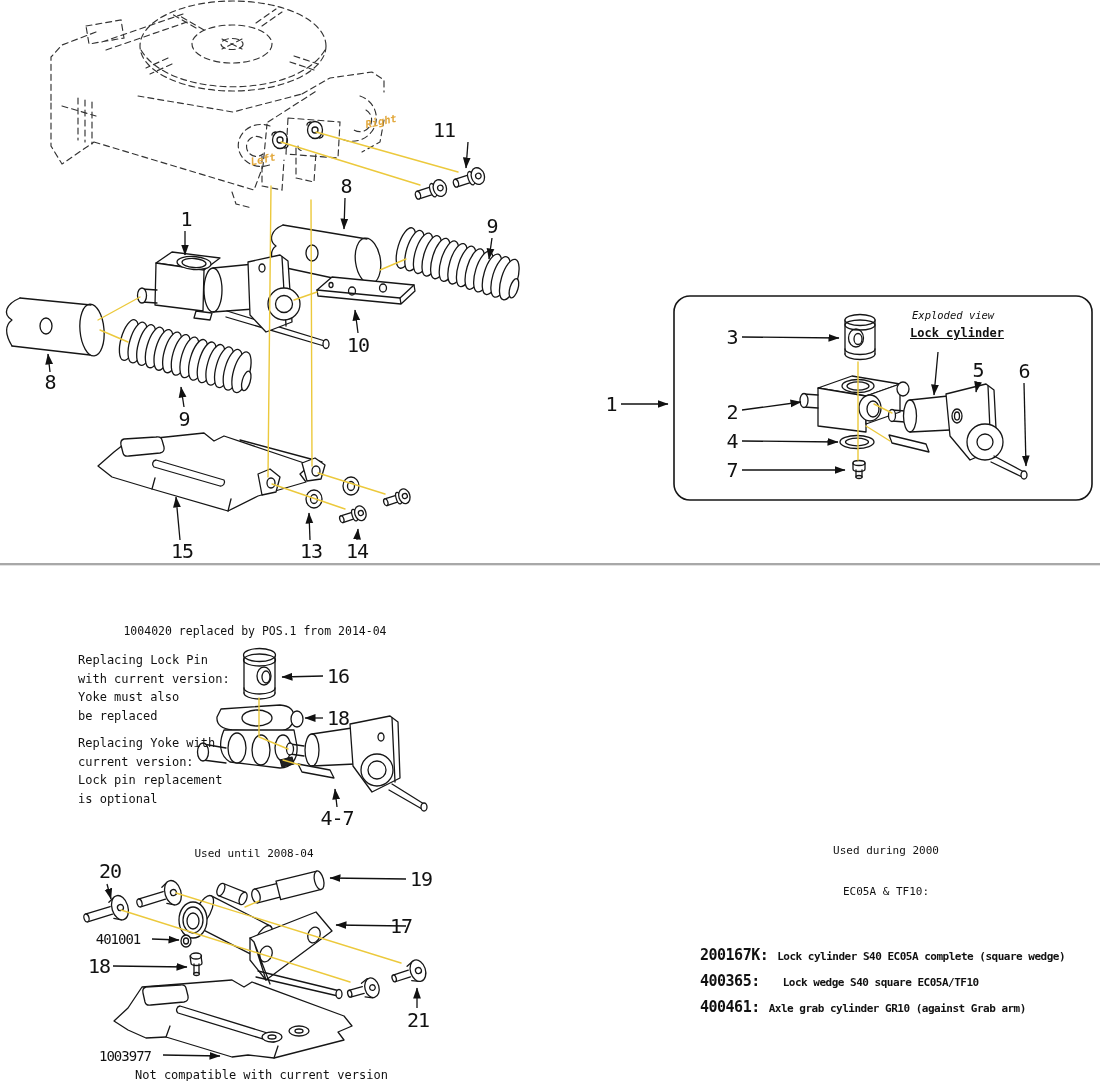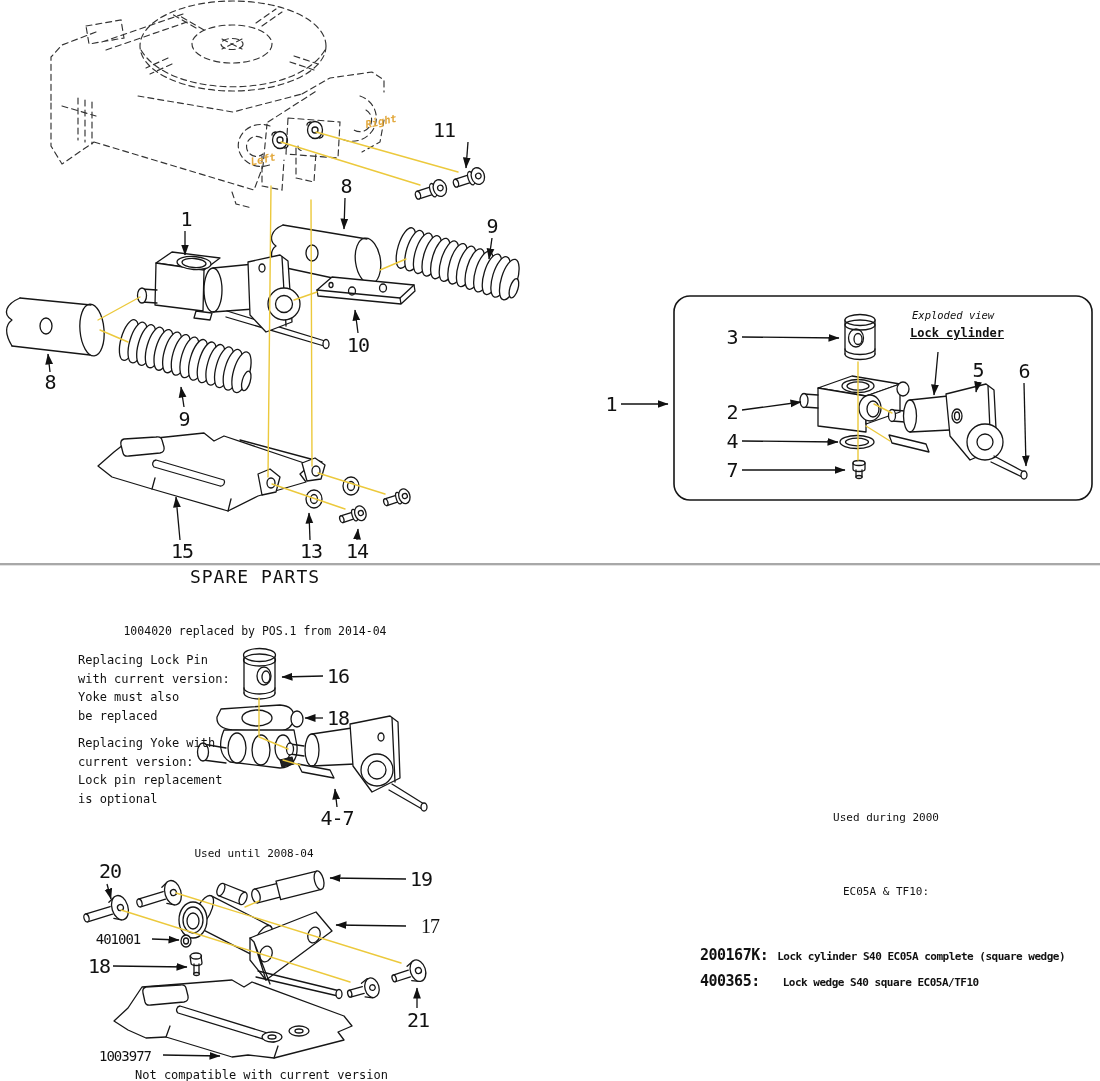--- a/index.html
+++ b/index.html
@@ -442,49 +442,52 @@
 <div class="lab" style="left:732px;top:412px;">2</div>
 <div class="lab" style="left:732px;top:441px;">4</div>
 <div class="lab" style="left:732px;top:470px;">7</div>
 <div class="lab" style="left:978px;top:370px;">5</div>
 <div class="lab" style="left:1024px;top:371px;">6</div>
 <div class="cap-i" style="left:912px;top:309px;">Exploded view</div>
 <div class="cap-b" style="left:910px;top:326px;text-decoration:underline;">Lock cylinder</div>
 
 <div class="divider"></div>
 
-<div class="t-center heading" style="left:140px;top:566px;width:230px;">SPARE PARTS</div>
 <div class="t-center sub" style="left:105px;top:624px;width:300px;">1004020 replaced by POS.1 from 2014-04</div>
 <div class="t-note" style="left:78px;top:651px;">Replacing Lock Pin
 with current version:
 Yoke must also
 be replaced</div>
 <div class="t-note" style="left:78px;top:734px;">Replacing Yoke with
 current version:
 Lock pin replacement
 is optional</div>
 <div class="lab" style="left:338px;top:676px;">16</div>
 <div class="lab" style="left:338px;top:718px;">18</div>
 <div class="lab" style="left:337px;top:818px;">4-7</div>
 
 <div class="t-center small" style="left:154px;top:847px;width:200px;">Used until 2008-04</div>
 <div class="lab" style="left:110px;top:871px;">20</div>
 <div class="lab" style="left:421px;top:879px;">19</div>
-<div class="lab" style="left:430px;top:926px;font-family:Liberation Serif, serif;">17</div>
+<div class="lab" style="left:401px;top:926px;">17</div>
 <div class="lab-code" style="left:118px;top:939px;">401001</div>
 <div class="lab" style="left:99px;top:966px;">18</div>
 <div class="lab" style="left:418px;top:1020px;">21</div>
 <div class="lab-code" style="left:125px;top:1056px;">1003977</div>
 <div class="t-center tiny" style="left:135px;top:1068px;width:240px;">Not compatible with current version</div>
 
-<div class="t-center small" style="left:786px;top:811px;width:200px;">Used during 2000</div>
+<div class="t-center small" style="left:786px;top:844px;width:200px;">Used during 2000</div>
 <div class="t-center small" style="left:786px;top:885px;width:200px;">EC05A &amp; TF10:</div>
 
 <div class="row" style="left:700px;top:946px;">
   <span class="code">200167K:</span>
   <span class="desc">Lock cylinder S40 EC05A complete (square wedge)</span>
 </div>
 <div class="row" style="left:700px;top:972px;gap:23px;">
   <span class="code">400365:</span>
   <span class="desc">Lock wedge S40 square EC05A/TF10</span>
 </div>
-
+<div class="row" style="left:700px;top:998px;">
+  <span class="code">400461:</span>
+  <span class="desc">Axle grab cylinder GR10 (against Grab arm)</span>
 </div>
 
+</div>
+
 </body></html>

